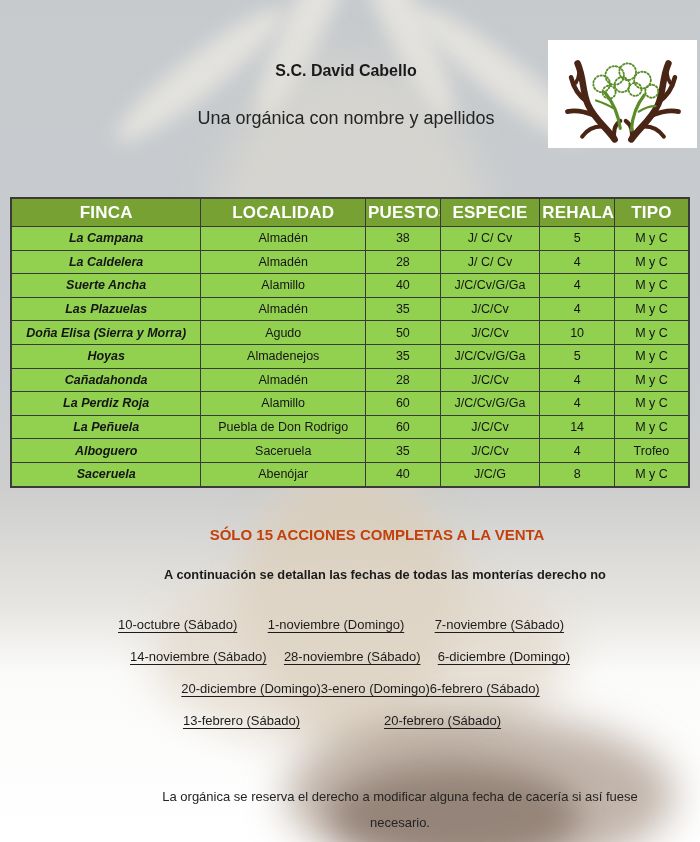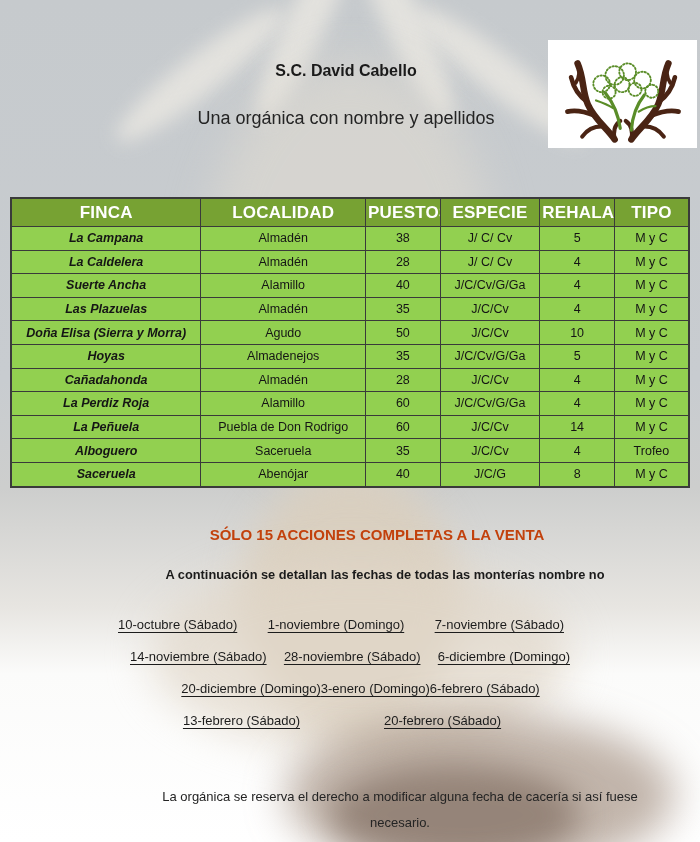--- a/index.html
+++ b/index.html
@@ -232,21 +232,21 @@
             <td>J/C/G</td>
             <td>8</td>
             <td>M y C</td>
           </tr>
         </tbody>
     </table>
 
     <div class="headline">SÓLO 15 ACCIONES COMPLETAS A LA VENTA</div>
 
     <div class="para">
-      <div>A continuación se detallan las fechas de todas las monterías nombre no</div>
+      <div>A continuación se detallan las fechas de todas las monterías derecho no</div>
     </div>
 
     <div class="dates">
         <div class="dates-row r1">
           <span class="date-item">10-octubre (Sábado)</span>
           <span class="date-item">1-noviembre (Domingo)</span>
           <span class="date-item">7-noviembre (Sábado)</span>
         </div>
         <div class="dates-row r2">
           <span class="date-item">14-noviembre (Sábado)</span>

